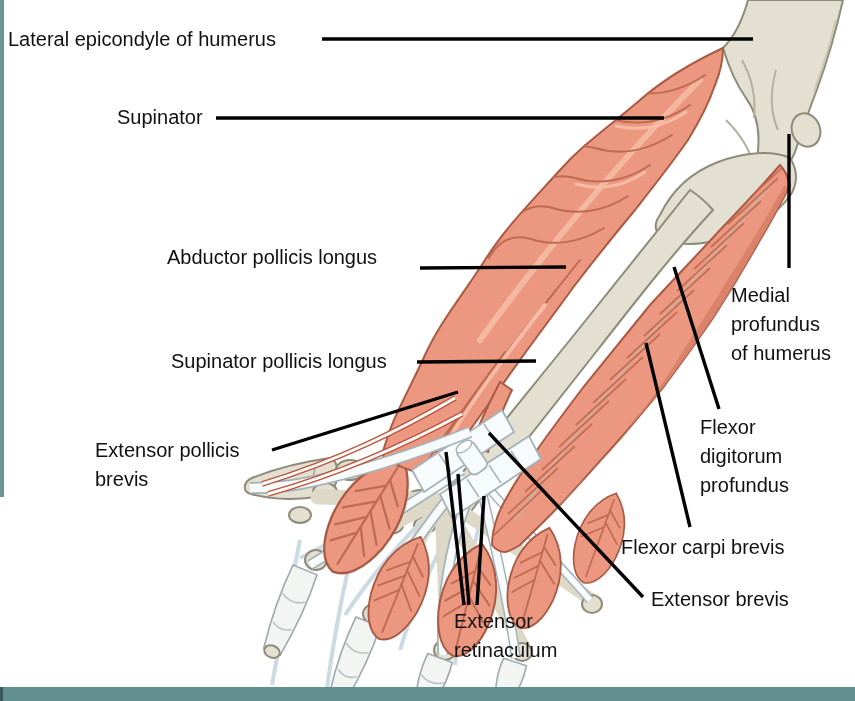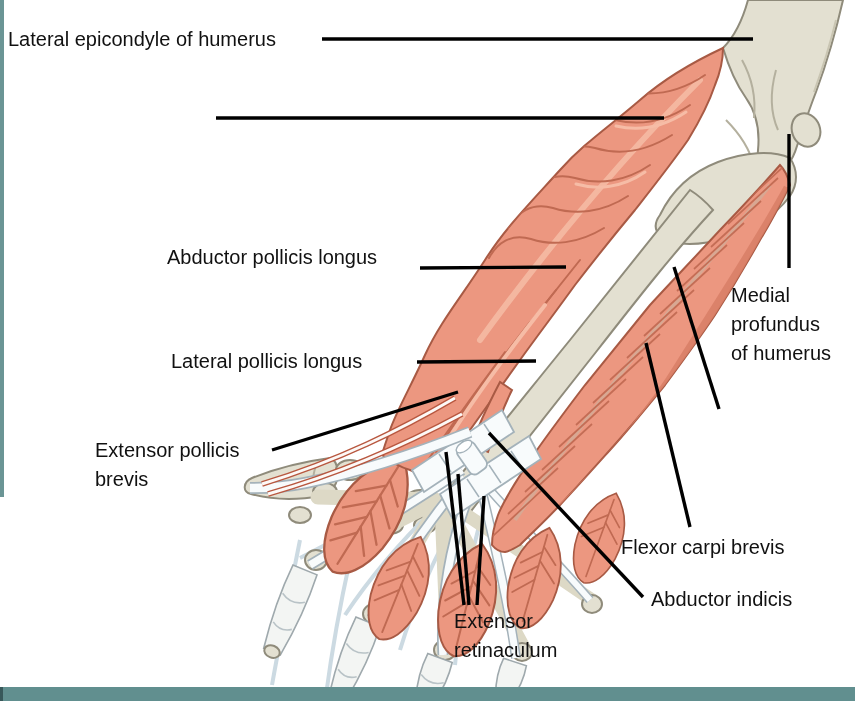--- a/index.html
+++ b/index.html
@@ -265,28 +265,32 @@
       <line class="c-leader" x1="674" y1="267" x2="719" y2="409"></line>
       <line class="c-leader" x1="646" y1="343" x2="690" y2="527"></line>
       <line class="c-leader" x1="489" y1="433" x2="643" y2="597"></line>
       <line class="c-leader" x1="446" y1="452" x2="464" y2="605"></line>
       <line class="c-leader" x1="458" y1="474" x2="469" y2="605"></line>
       <line class="c-leader" x1="484" y1="496" x2="477" y2="605"></line>
     </g>
   </svg>
 
   <div class="label" style="left:8px;top:25px">Lateral epicondyle of humerus</div>
+  <div class="label" style="left:117px;top:103px">Supinator</div>
   <div class="label" style="left:167px;top:243px">Abductor pollicis longus</div>
-  <div class="label" style="left:171px;top:347px">Lateral pollicis longus</div>
+  <div class="label" style="left:171px;top:347px">Supinator pollicis longus</div>
   <div class="label" style="left:95px;top:436px">Extensor pollicis
 brevis</div>
   <div class="label" style="left:731px;top:281px">Medial
 profundus
 of humerus</div>
+  <div class="label" style="left:700px;top:413px">Flexor
+digitorum
+profundus</div>
   <div class="label" style="left:621px;top:533px">Flexor carpi brevis</div>
-  <div class="label" style="left:651px;top:585px">Abductor indicis</div>
+  <div class="label" style="left:651px;top:585px">Extensor brevis</div>
   <div class="label" style="left:454px;top:607px">Extensor
 retinaculum</div>
 
   <div class="chrome-left"></div>
   <div class="chrome-bottom"></div>
   <div class="chrome-corner"></div>
 </div>
 
 </body></html>

